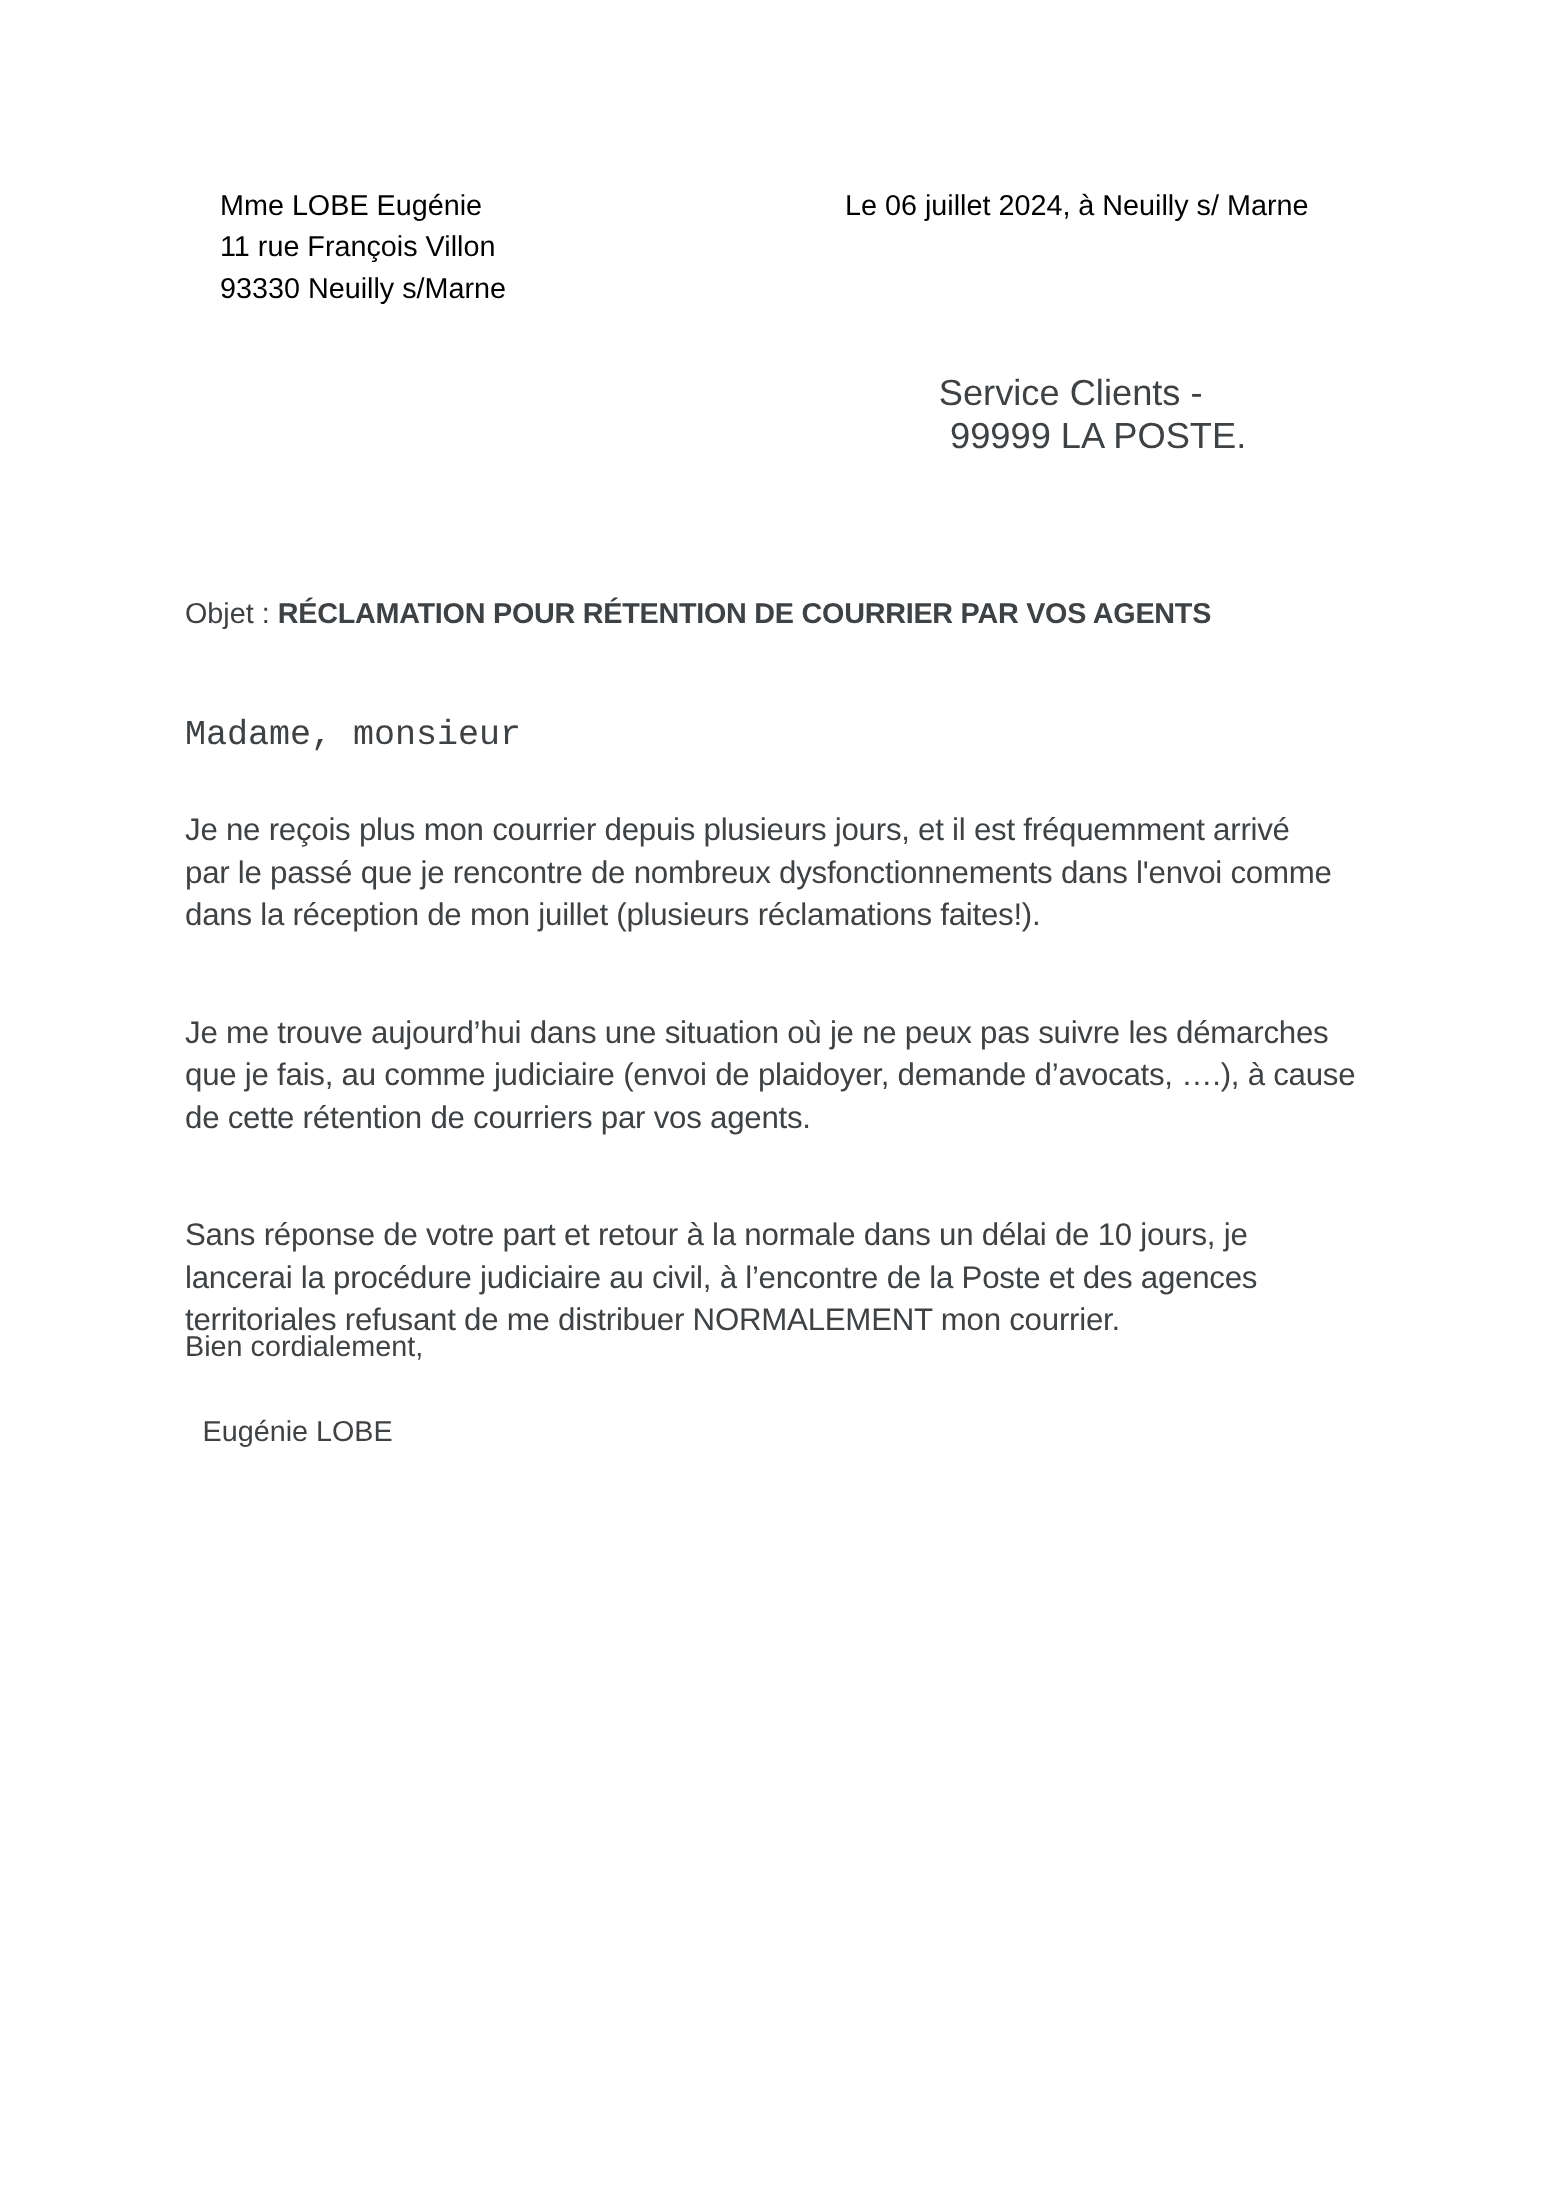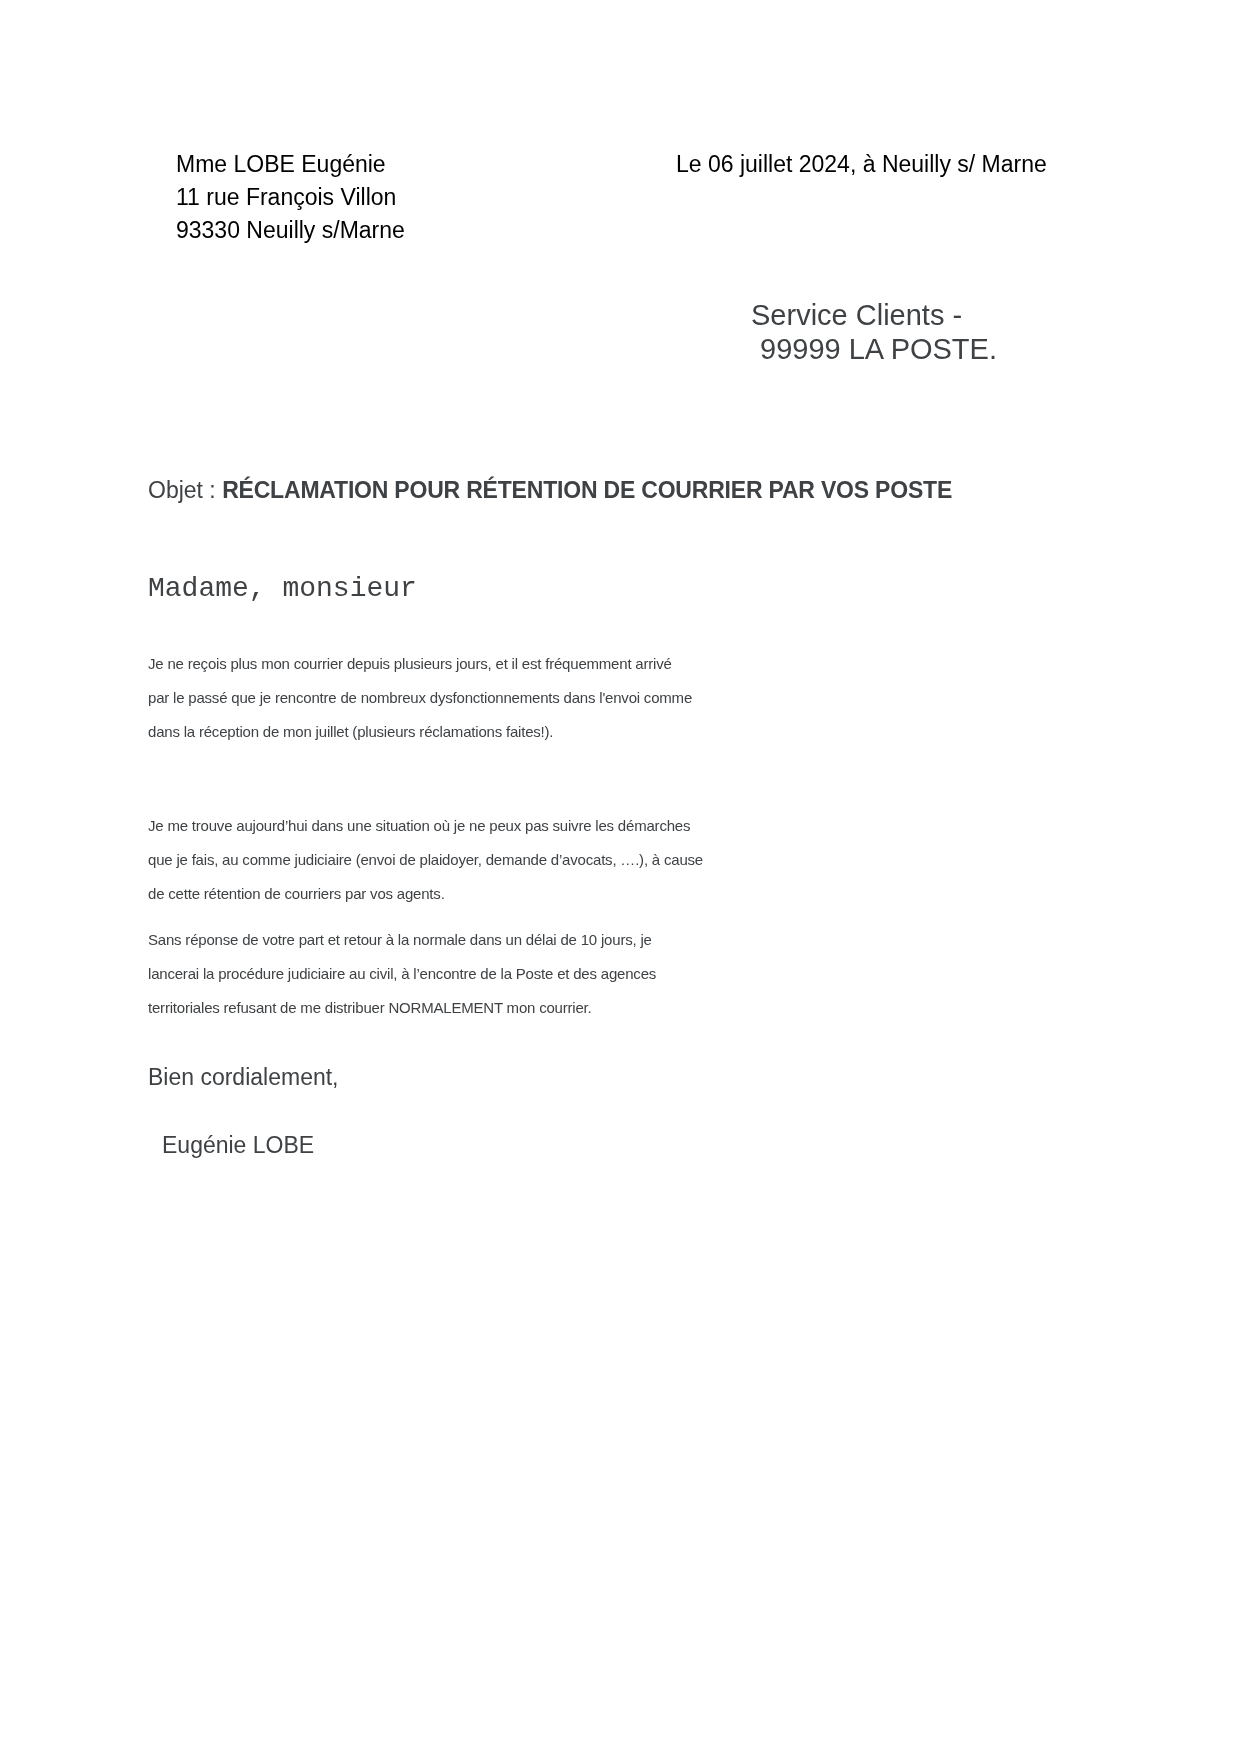--- a/index.html
+++ b/index.html
@@ -73,28 +73,28 @@
     font-size: 28px;
     line-height: 34px;
     color: var(--body_text);
     font-family: Liberation Mono, monospace;
   }
 
   
   .paragraph {
     position: absolute;
     left: 148px;
-    font-size: 15px;
+    font-size: 25px;
     line-height: 34px;
     letter-spacing: -0.2px;
     color: var(--body_text);
   }
   .para-1 { top: 647px; }
   .para-2 { top: 785px; margin-top: 24px; }
-  .para-3 { top: 923px; }
+  .para-3 { top: 971px; }
 
   
   .closing {
     position: absolute;
     left: 148px;
     top: 1060px;
     font-size: 23px;
     line-height: 34px;
     color: var(--body_text);
   }
@@ -119,21 +119,21 @@
   </div>
 
   <div class="dateline line">Le 06 juillet 2024, à Neuilly s/ Marne</div>
 
   <div class="recipient">
     <div class="line">Service Clients -</div>
     <div class="line">99999 LA POSTE.</div>
   </div>
 
   <div class="subject line">
-    <span class="subject-label">Objet : </span><span class="subject-text">RÉCLAMATION POUR RÉTENTION DE COURRIER PAR VOS POSTE</span>
+    <span class="subject-label">Objet : </span><span class="subject-text">RÉCLAMATION POUR RÉTENTION DE COURRIER PAR VOS AGENTS</span>
   </div>
 
   <div class="salutation line">Madame, monsieur</div>
 
   <div class="paragraph para-1">
     <div class="line">Je ne reçois plus mon courrier depuis plusieurs jours, et il est fréquemment arrivé</div>
     <div class="line">par le passé que je rencontre de nombreux dysfonctionnements dans l'envoi comme</div>
     <div class="line">dans la réception de mon juillet (plusieurs réclamations faites!).</div>
   </div>
 

